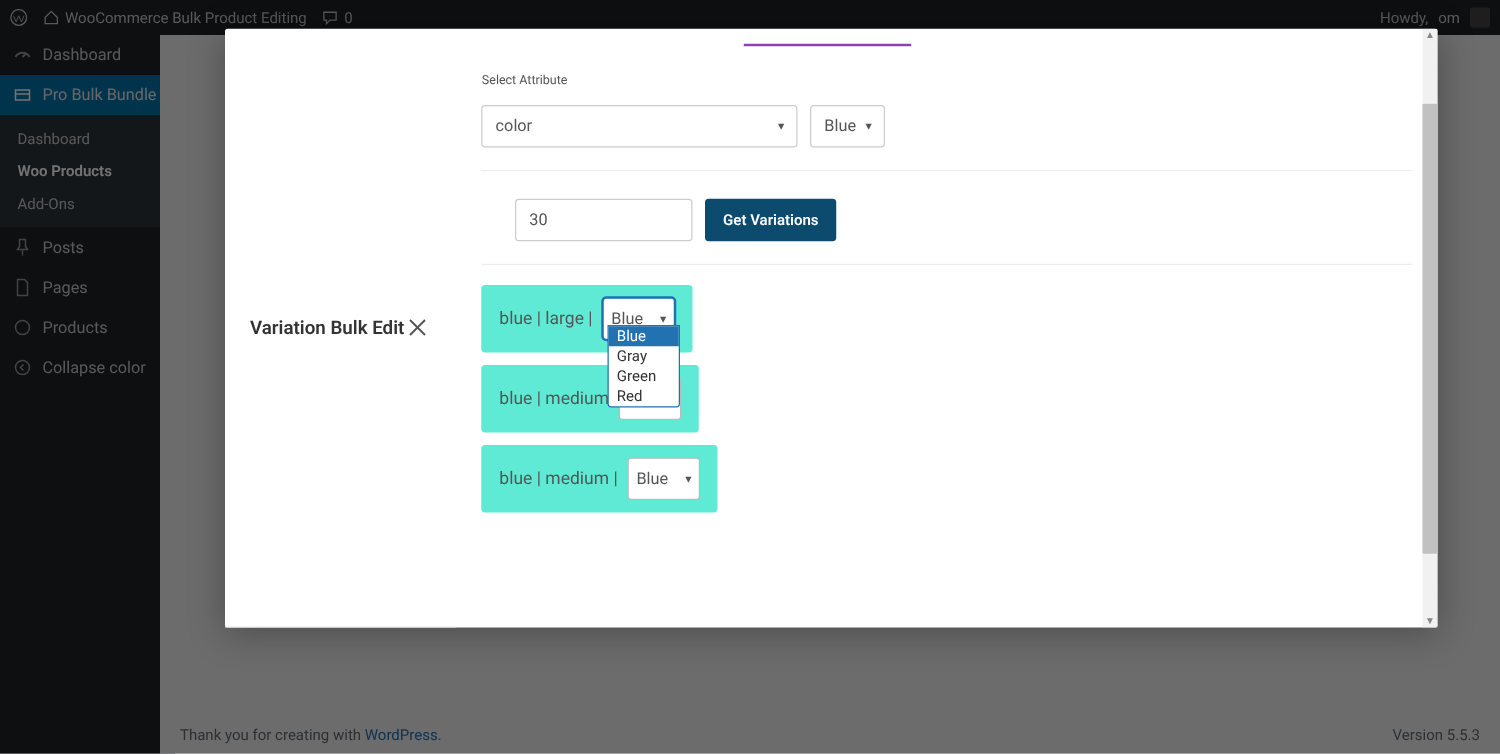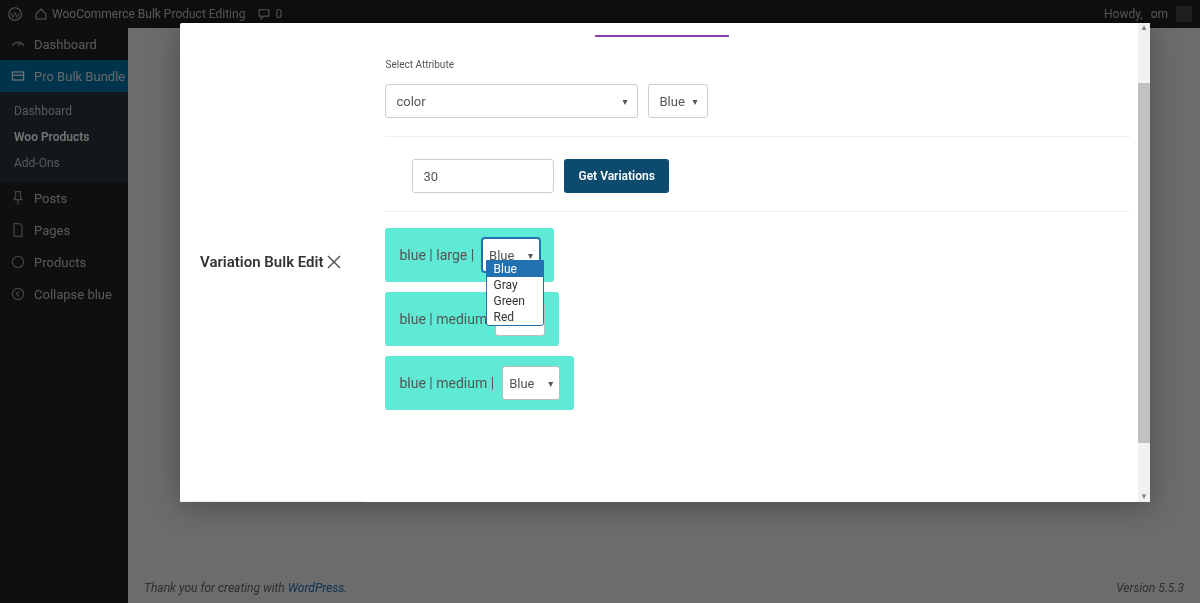--- a/index.html
+++ b/index.html
@@ -19,21 +19,21 @@
   .menu-item.active { background: #0073aa; color: #e5e5e5; position: relative; }
   .menu-item.active::after { content: ""; position: absolute; right: -8px; top: 50%; transform: translateY(-50%); border: 8px solid transparent; border-right-color: #f0f0f1; }
   .submenu { background: #2c3338; padding: 6px 0; }
   .submenu-item { padding: 6px 10px 6px 14px; font-size: 12px; cursor: pointer; color: #c3c4c7; }
   .submenu-item.current { color: #fff; font-weight: 600; }
   .menu-icon { width: 16px; height: 16px; display: inline-flex; align-items: center; justify-content: center; opacity: 0.7; }
   .menu-item.active .menu-icon { opacity: 1; }
   
   
   .main { position: absolute; left: 128px; right: 0; top: 28px; bottom: 0; background: #f0f0f1; }
-  .footer { position: absolute; bottom: 0; left: 0; right: 0; padding: 8px 16px; font-size: 12px; color: #646970; display: flex; justify-content: space-between; font-style: italic; }
+  .footer { position: absolute; bottom: 0; left: 0; right: 0; padding: 8px 16px; font-size: 12px; color: #646970; display: flex; justify-content: space-between; }
   .footer a { color: #2271b1; text-decoration: none; }
   
   
   .overlay { position: absolute; inset: 0; background: rgba(0,0,0,0.55); z-index: 100; }
   .modal { position: absolute; left: 180px; top: 23px; width: 970px; height: 479px; background: #fff; z-index: 101; border-radius: 2px; box-shadow: 0 4px 30px rgba(0,0,0,0.3); display: flex; flex-direction: row; }
   .modal-header { padding: 14px 20px; display: flex; justify-content: space-between; align-items: center; border-bottom: 1px solid #eee; }
   .modal-title { font-size: 15px; font-weight: 600; color: #333; }
   .close-btn { cursor: pointer; color: #666; width: 22px; height: 22px; display: flex; align-items: center; justify-content: center; }
   .close-btn svg { width: 20px; height: 20px; stroke: #555; stroke-width: 1.5; }
   .modal-body { flex: 1; overflow-y: auto; padding: 0 20px 18px; position: relative; }
@@ -148,21 +148,21 @@
       </span>
     <span>Products</span>
   </div>
   <div class="menu-item">
     <span class="menu-icon">
         <svg width="16" height="16" viewBox="0 0 20 20">
           <circle cx="10" cy="10" r="7" fill="none" stroke="#c3c4c7" stroke-width="1.5"></circle>
           <path d="M11 7 L8 10 L11 13" fill="none" stroke="#c3c4c7" stroke-width="1.5"></path>
         </svg>
       </span>
-    <span>Collapse blue</span>
+    <span>Collapse color</span>
   </div>
 </div>
 
 <div class="main">
   <div class="footer">
     <span>
       <span>Thank you for creating with </span><a href="#">WordPress</a>.
     </span>
     <span>Version 5.5.3</span>
   </div>

